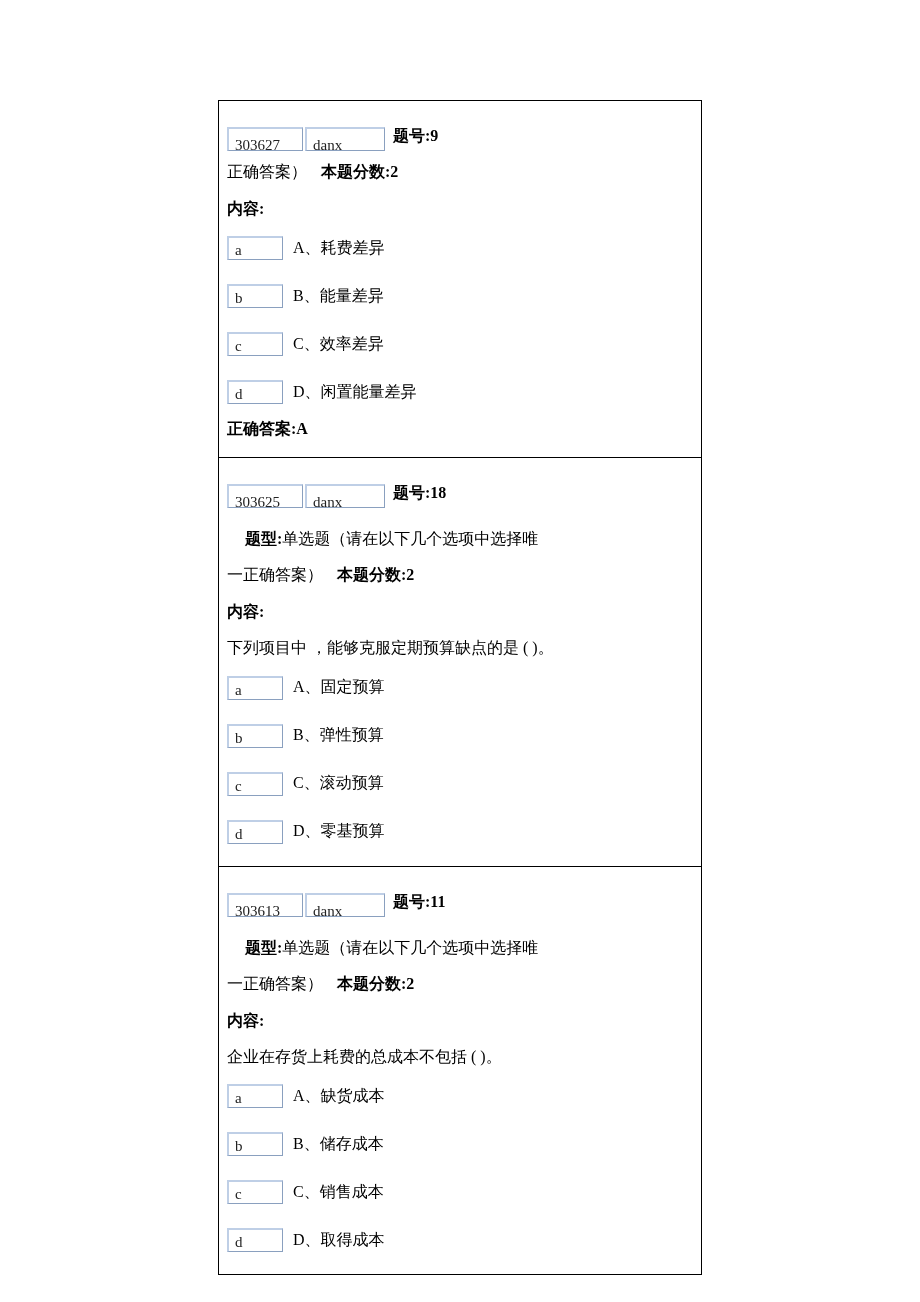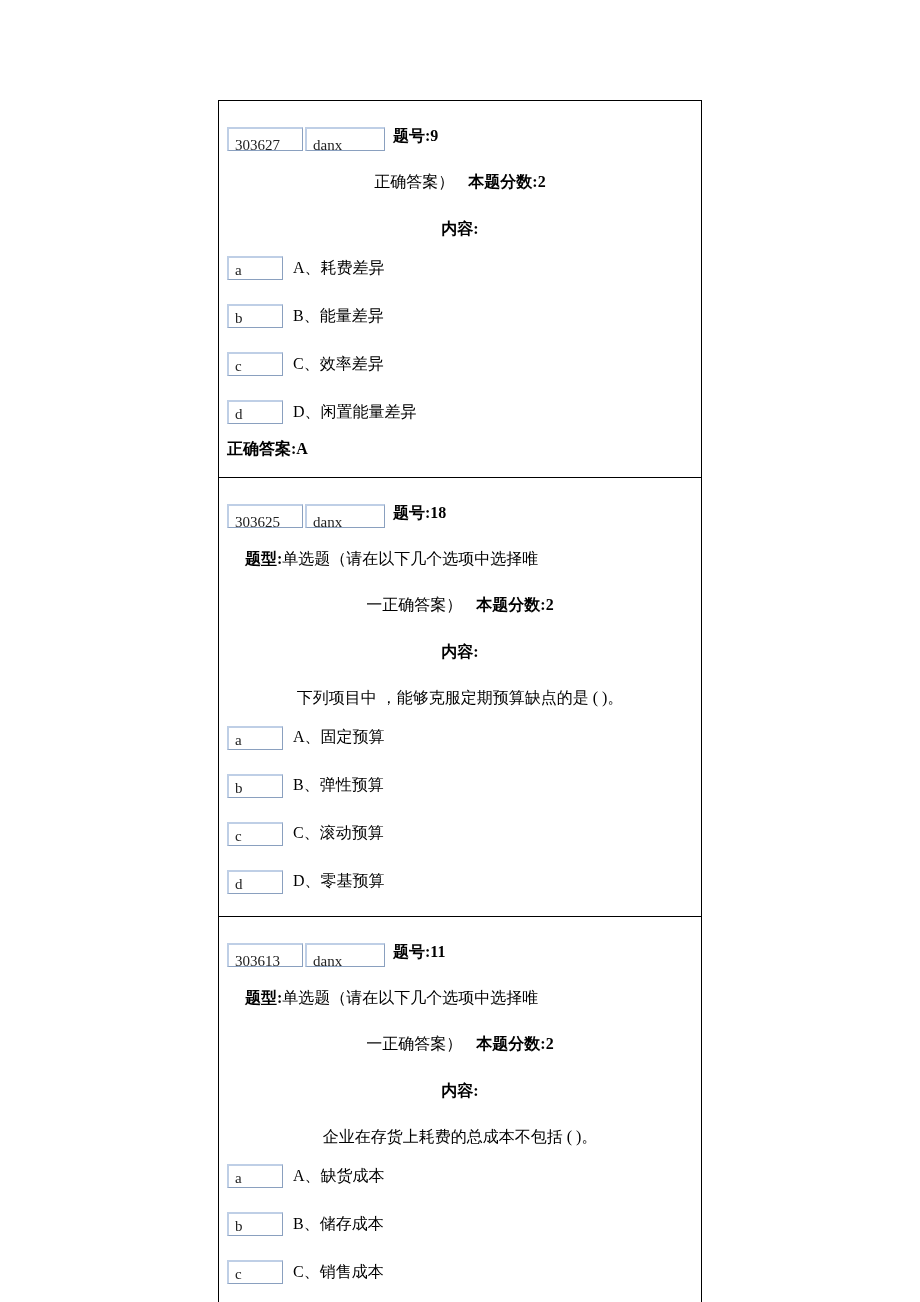--- a/index.html
+++ b/index.html
@@ -47,22 +47,21 @@
     margin-right: 2px;
     vertical-align: bottom;
   }
   .fw-id { width: 76px; }
   .fw-type { width: 80px; }
   .fw-opt { width: 56px; }
   .label-b { font-weight: bold; }
   .seg { white-space: nowrap; margin-top: 16px; }
   .content-line {
     line-height: 1.9;
-    margin-top: 16px;
-    text-align: center;
+    margin-top: 6px;
   }
   .opts { margin-top: 6px; }
   .opt-row {
     display: flex;
     align-items: flex-end;
     margin-bottom: 18px;
     line-height: 1.4;
   }
   .opt-row:last-child { margin-bottom: 10px; }
   .opt-text {

